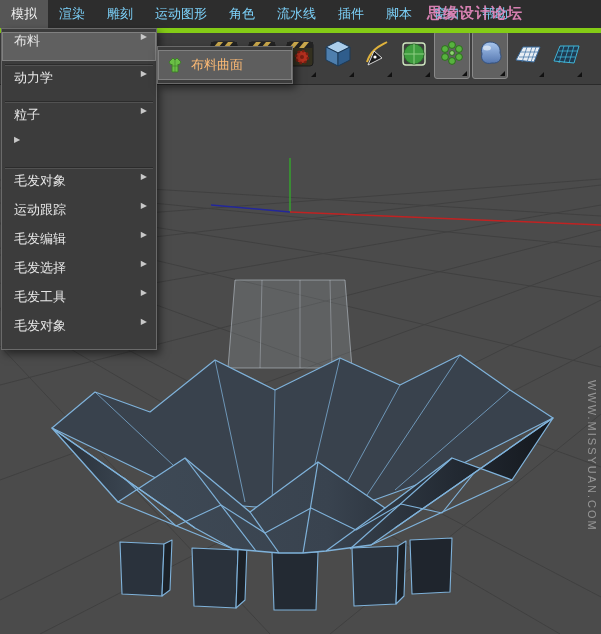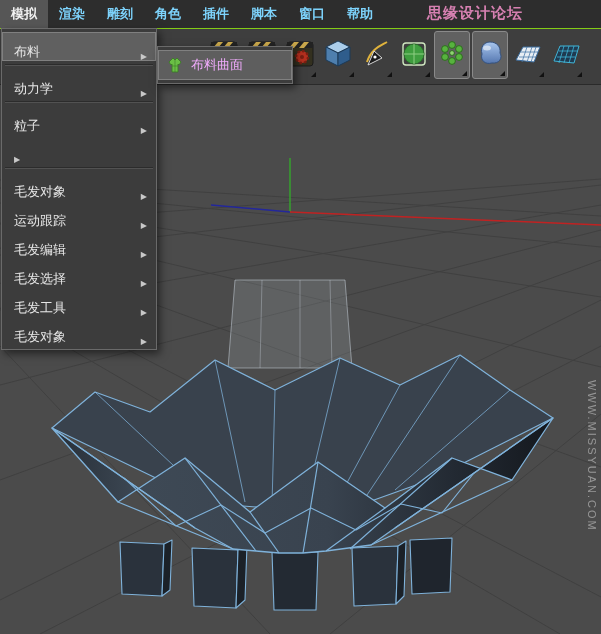--- a/index.html
+++ b/index.html
@@ -1,49 +1,49 @@
 <!DOCTYPE html>
 <html><head>
 <meta charset="utf-8">
 <style>
   html,body{margin:0;padding:0;background:#222;}
   .app{position:relative;width:601px;height:634px;overflow:hidden;
        font-family:"Liberation Sans",sans-serif;background:#4b4b4b;user-select:none;}
 
   
   .menubar{position:absolute;left:0;top:0;width:601px;height:28px;background:#2d2d2d;
-           display:flex;align-items:stretch;border-bottom:1px solid #84cc16;z-index:30;font-weight:bold;}
+           display:flex;align-items:stretch;border-bottom:5px solid #84cc16;z-index:30;}
   .mb-item{padding:0 11px;line-height:28px;font-size:13px;color:#7dd3fc;white-space:nowrap;cursor:default;}
   .mb-item.active{background:#565656;color:#f2f2f2;}
 
   
   .toolbar{position:absolute;left:0;top:28px;width:601px;height:56px;background:#3e3e3e;
            border-bottom:1px solid #2a2a2a;z-index:10;}
   .tool{position:absolute;top:3px;width:36px;height:48px;display:flex;align-items:center;
         justify-content:center;border-radius:3px;}
   .tool.hl{background:#616161;border:1px solid #8a8a8a;box-sizing:border-box;}
   .tool.flyout::after{content:"";position:absolute;right:2px;bottom:2px;
         border-left:5px solid transparent;border-bottom:5px solid #111;}
 
   
   .dropdown{position:absolute;left:1px;top:28px;width:156px;background:#3c3c3c;
             border:1px solid #6a6a6a;box-sizing:border-box;padding:3px 0;
             box-shadow:3px 4px 8px rgba(0,0,0,.5);z-index:40;}
-  .dd-item{height:29px;display:flex;align-items:flex-end;justify-content:space-between;
+  .dd-item{height:29px;display:flex;align-items:flex-start;justify-content:space-between;
            padding:0 9px 0 12px;font-size:13px;color:#e6e6e6;cursor:default;}
   .dd-item.hl{background:#606060;outline:1px solid #808080;outline-offset:-1px;}
   .dd-arrow{font-size:8px;color:#c8c8c8;}
   .dd-sep{border-top:1px solid #2c2c2c;border-bottom:1px solid #525252;margin:3px 3px;}
 
   
   .submenu{position:absolute;left:157px;top:46px;width:136px;background:#3c3c3c;
            border:1px solid #6a6a6a;box-sizing:border-box;padding:3px 0;
            box-shadow:3px 4px 8px rgba(0,0,0,.5);z-index:41;}
   .sm-item{height:30px;display:flex;align-items:center;gap:7px;padding:0 8px;
-           font-size:13px;color:#f0abfc;cursor:default;}
+           font-size:13px;color:#fdba74;cursor:default;}
   .sm-item.hl{background:#5e5e5e;outline:1px solid #808080;outline-offset:-1px;}
   .sm-icon{width:18px;height:18px;flex:0 0 18px;}
 
   
   .viewport{position:absolute;left:0;top:84px;width:601px;height:550px;z-index:1;}
 
   
   .wm-top{position:absolute;left:427px;top:4px;font-size:15px;font-weight:bold;
           color:rgba(233,137,192,.9);z-index:50;pointer-events:none;letter-spacing:1px;}
   .wm-side{position:absolute;left:586px;top:380px;writing-mode:vertical-rl;
@@ -147,21 +147,23 @@
 
         <polyline points="124,394 176,442 221,421 265,449 311,424 356,446 401,420 442,429 474,389" fill="none" stroke="#7fb2da" stroke-width="1.1"></polyline>
       </g>
     </svg>
   </div>
 
   <div class="menubar">
     <span class="mb-item active">模拟</span>
     <span class="mb-item">渲染</span>
     <span class="mb-item">雕刻</span>
+    <span class="mb-item">运动图形</span>
     <span class="mb-item">角色</span>
+    <span class="mb-item">流水线</span>
     <span class="mb-item">插件</span>
     <span class="mb-item">脚本</span>
     <span class="mb-item">窗口</span>
     <span class="mb-item">帮助</span>
   </div>
 
   <div class="toolbar">
     <div class="tool" style="left:206px">
       <span>
         <svg width="30" height="34">

